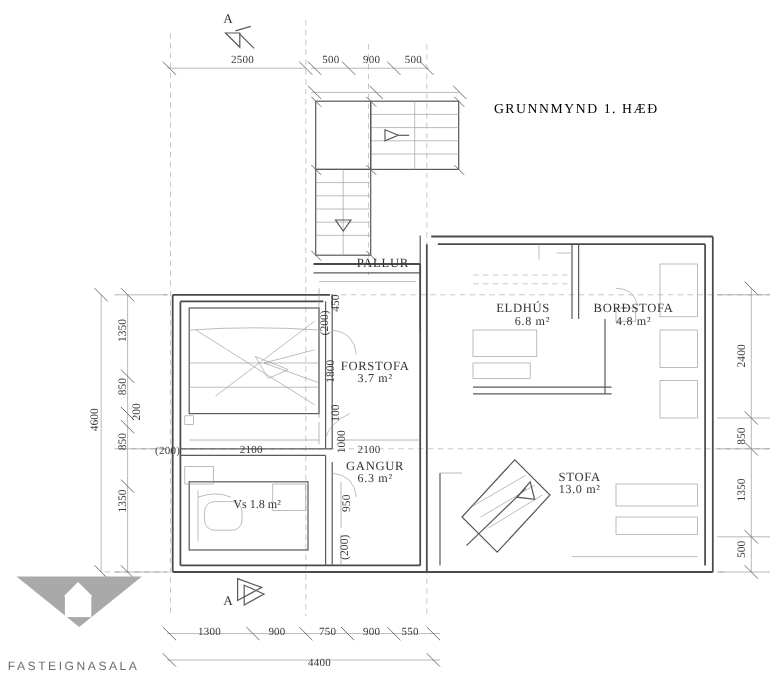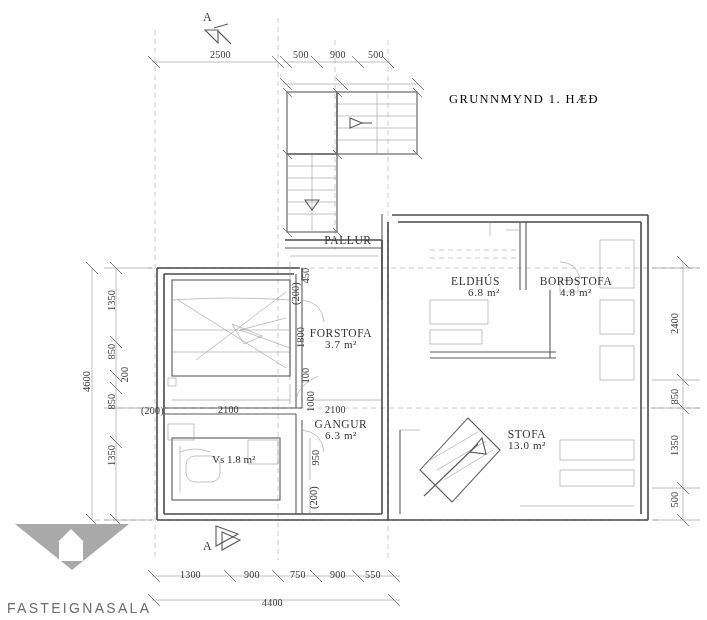--- a/index.html
+++ b/index.html
@@ -21,21 +21,21 @@
   #logo .tri{position:absolute;left:9px;top:0px;width:0;height:0;
       border-left:57px solid transparent;border-right:57px solid transparent;
       border-top:46px solid #a9a9a9;}
   #logo .house{position:absolute;left:52px;top:5px;width:0;height:0;
       border-left:13px solid transparent;border-right:13px solid transparent;
       border-bottom:13px solid #ffffff;}
   #logo .hbody{position:absolute;left:53px;top:17px;width:24px;height:20px;background:#ffffff;}
   #logo .w1{position:absolute;left:0px;top:51px;width:130px;
       font-family:"Liberation Serif",serif;font-size:21px;letter-spacing:3.2px;color:#3b3b3b;}
   #logo .w2{position:absolute;left:1px;top:76px;width:130px;
-      font-family:"Liberation Sans",sans-serif;font-size:14px;letter-spacing:2.3px;color:#6d6d6d;}
+      font-family:"Liberation Sans",sans-serif;font-size:11px;letter-spacing:2.3px;color:#6d6d6d;}
 </style>
 </head>
 <body>
 
 <svg id="plan" viewBox="0 0 707 620">
   <defs>
     <style>
       .w  { stroke:#4a4a4a; stroke-width:1.6; fill:none; }
       .w2 { stroke:#5a5a5a; stroke-width:1.1; fill:none; }
       .th { stroke:#777;    stroke-width:0.8; fill:none; }
@@ -312,21 +312,21 @@
 <div class="lbl dim" style="left:210px;top:50px;">2500</div>
 <div class="lbl dim" style="left:293px;top:50px;">500</div>
 <div class="lbl dim" style="left:330px;top:50px;">900</div>
 <div class="lbl dim" style="left:368px;top:50px;">500</div>
 
 <div class="lbl dim" style="left:180px;top:570px;">1300</div>
 <div class="lbl dim" style="left:244px;top:570px;">900</div>
 <div class="lbl dim" style="left:290px;top:570px;">750</div>
 <div class="lbl dim" style="left:330px;top:570px;">900</div>
 <div class="lbl dim" style="left:365px;top:570px;">550</div>
-<div class="lbl dim" style="left:262px;top:598px;">4400</div>
+<div class="lbl dim" style="left:280px;top:598px;">4400</div>
 
 <div class="lbl vdim" style="left:92px;top:295px;width:40px;text-align:center;">1350</div>
 <div class="lbl vdim" style="left:92px;top:346px;width:40px;text-align:center;">850</div>
 <div class="lbl vdim" style="left:105px;top:369px;width:40px;text-align:center;">200</div>
 <div class="lbl vdim" style="left:92px;top:396px;width:40px;text-align:center;">850</div>
 <div class="lbl vdim" style="left:92px;top:450px;width:40px;text-align:center;">1350</div>
 <div class="lbl vdim" style="left:67px;top:376px;width:40px;text-align:center;">4600</div>
 
 <div class="lbl vdim" style="left:655px;top:318px;width:40px;text-align:center;">2400</div>
 <div class="lbl vdim" style="left:655px;top:391px;width:40px;text-align:center;">850</div>

